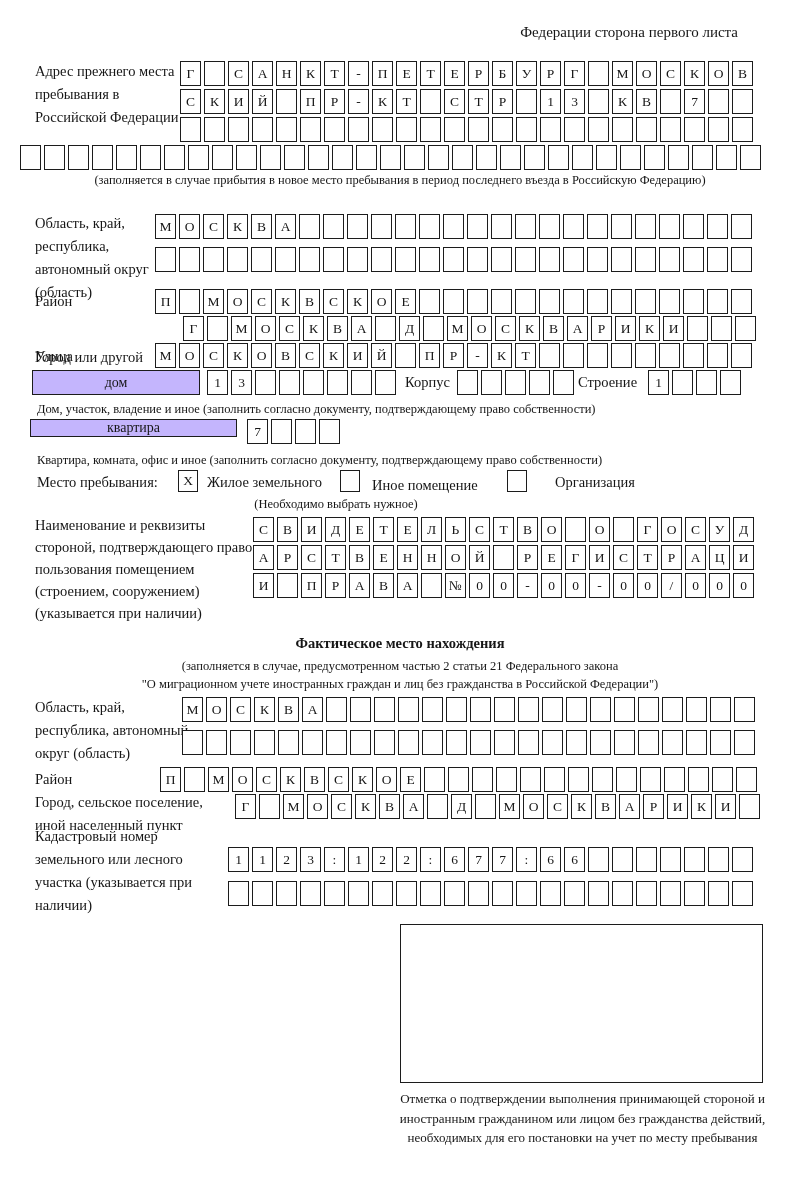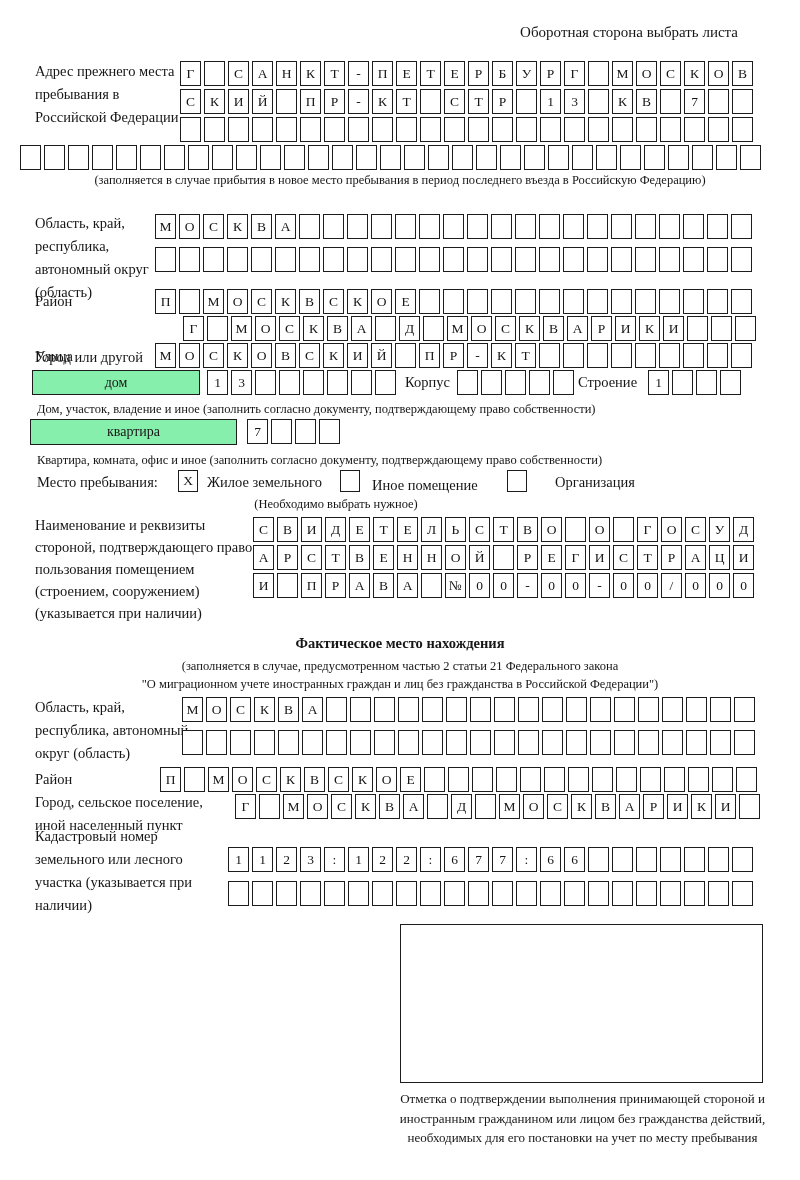--- a/index.html
+++ b/index.html
@@ -14,35 +14,35 @@
   .cell{
     width:21px;height:25px;box-sizing:border-box;border:1.6px solid #1c1c1c;
     display:inline-flex;align-items:center;justify-content:center;
     font-size:13.5px;flex:0 0 auto;background:#fff;
   }
   .caption{font-size:12.5px;line-height:16px;}
   .center{left:0;width:800px;text-align:center;}
   .title{font-weight:bold;font-size:15px;}
   .widebox{
     box-sizing:border-box;border:1.7px solid #1c1c1c;display:flex;
-    align-items:center;justify-content:center;font-size:14px;background:#86efac;
+    align-items:center;justify-content:center;font-size:14px;background:#c4b5fd;
   }
   .chk{
     width:20px;height:22px;box-sizing:border-box;border:1.6px solid #1c1c1c;
     display:inline-flex;align-items:center;justify-content:center;font-size:13.5px;background:#fff;
   }
   .stampbox{box-sizing:border-box;border:1.7px solid #1c1c1c;background:#fff;}
   .note{font-size:13px;line-height:19.5px;text-align:center;}
 </style>
 </head>
 <body>
 
 <div id="page">
 
-  <div class="abs" style="top:24px;right:62px;font-size:15px;">Оборотная сторона выбрать листа</div>
+  <div class="abs" style="top:24px;right:62px;font-size:15px;">Федерации сторона первого листа</div>
 
   <div class="abs lbl" style="left:35px;top:60px;width:145px;">Адрес прежнего места пребывания в Российской Федерации</div>
   <div class="abs cells" style="left:180px;top:61px;">
       <span class="cell">Г</span>
       <span class="cell"></span>
       <span class="cell">С</span>
       <span class="cell">А</span>
       <span class="cell">Н</span>
       <span class="cell">К</span>
       <span class="cell">Т</span>
@@ -315,21 +315,21 @@
     </div>
   <div class="abs lbl" style="left:578px;top:371px;">Строение</div>
   <div class="abs cells" style="left:648px;top:370px;">
       <span class="cell">1</span>
       <span class="cell"></span>
       <span class="cell"></span>
       <span class="cell"></span>
     </div>
   <div class="abs caption" style="left:37px;top:401px;">Дом, участок, владение и иное (заполнить согласно документу, подтверждающему право собственности)</div>
 
-  <div class="abs widebox" style="left:30px;top:419px;width:207px;height:26px;">квартира</div>
+  <div class="abs widebox" style="left:30px;top:419px;width:207px;height:18px;">квартира</div>
   <div class="abs cells" style="left:247px;top:419px;">
       <span class="cell">7</span>
       <span class="cell"></span>
       <span class="cell"></span>
       <span class="cell"></span>
     </div>
   <div class="abs caption" style="left:37px;top:452px;">Квартира, комната, офис и иное (заполнить согласно документу, подтверждающему право собственности)</div>
 
   <div class="abs lbl" style="left:37px;top:471px;">Место пребывания:</div>
   <span class="abs chk" style="left:178px;top:470px;">X</span>

